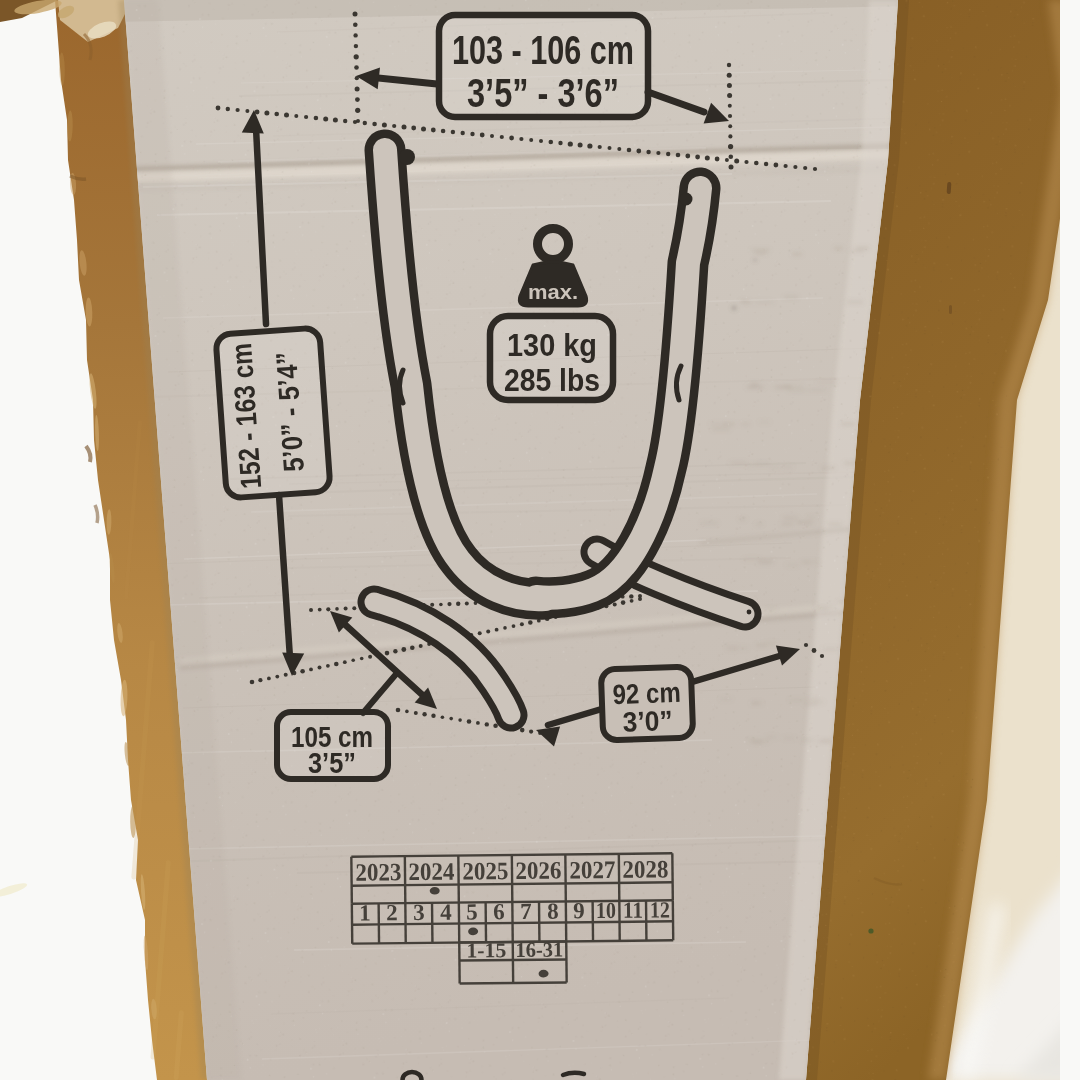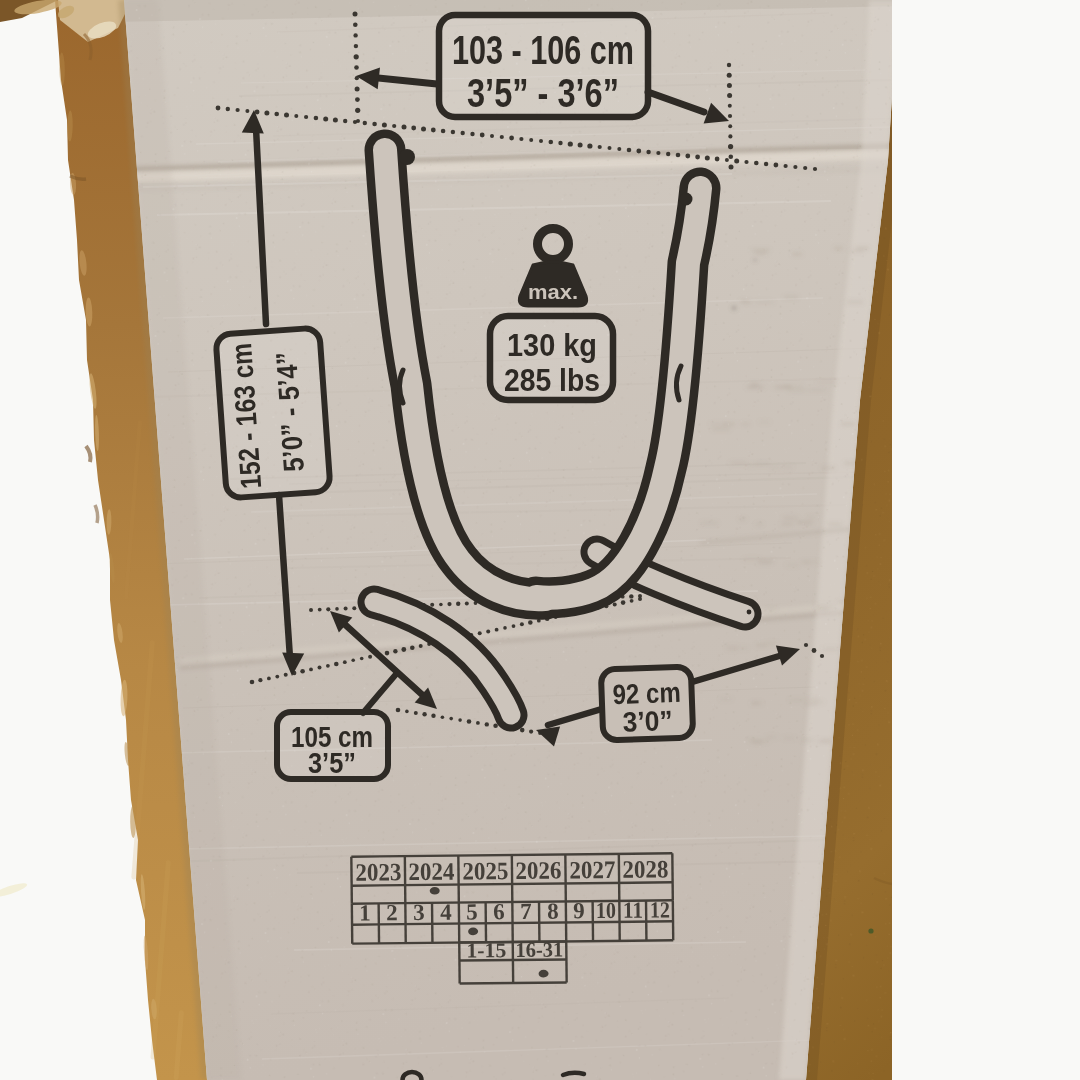--- a/index.html
+++ b/index.html
@@ -1,16 +1,16 @@
 <!DOCTYPE html>
 <html><head>
 <meta charset="utf-8">
 <style>
 html,body{margin:0;padding:0;background:#f9f9f7;}
-#scene{position:relative;width:892px;height:1080px;overflow:hidden;font-family:"Liberation Sans",sans-serif;}
+#scene{position:relative;width:1060px;height:1080px;overflow:hidden;font-family:"Liberation Sans",sans-serif;}
 </style>
 </head>
 <body>
 <div id="scene">
 <svg width="1080" height="1080" viewBox="0 0 1080 1080">
 <defs>
 <linearGradient id="lgBrownL" x1="0" y1="0" x2="0" y2="1">
 <stop offset="0" stop-color="#9b672d"></stop>
           <stop offset="0.3" stop-color="#a5763a"></stop>
 <stop offset="0.62" stop-color="#b78845"></stop>

